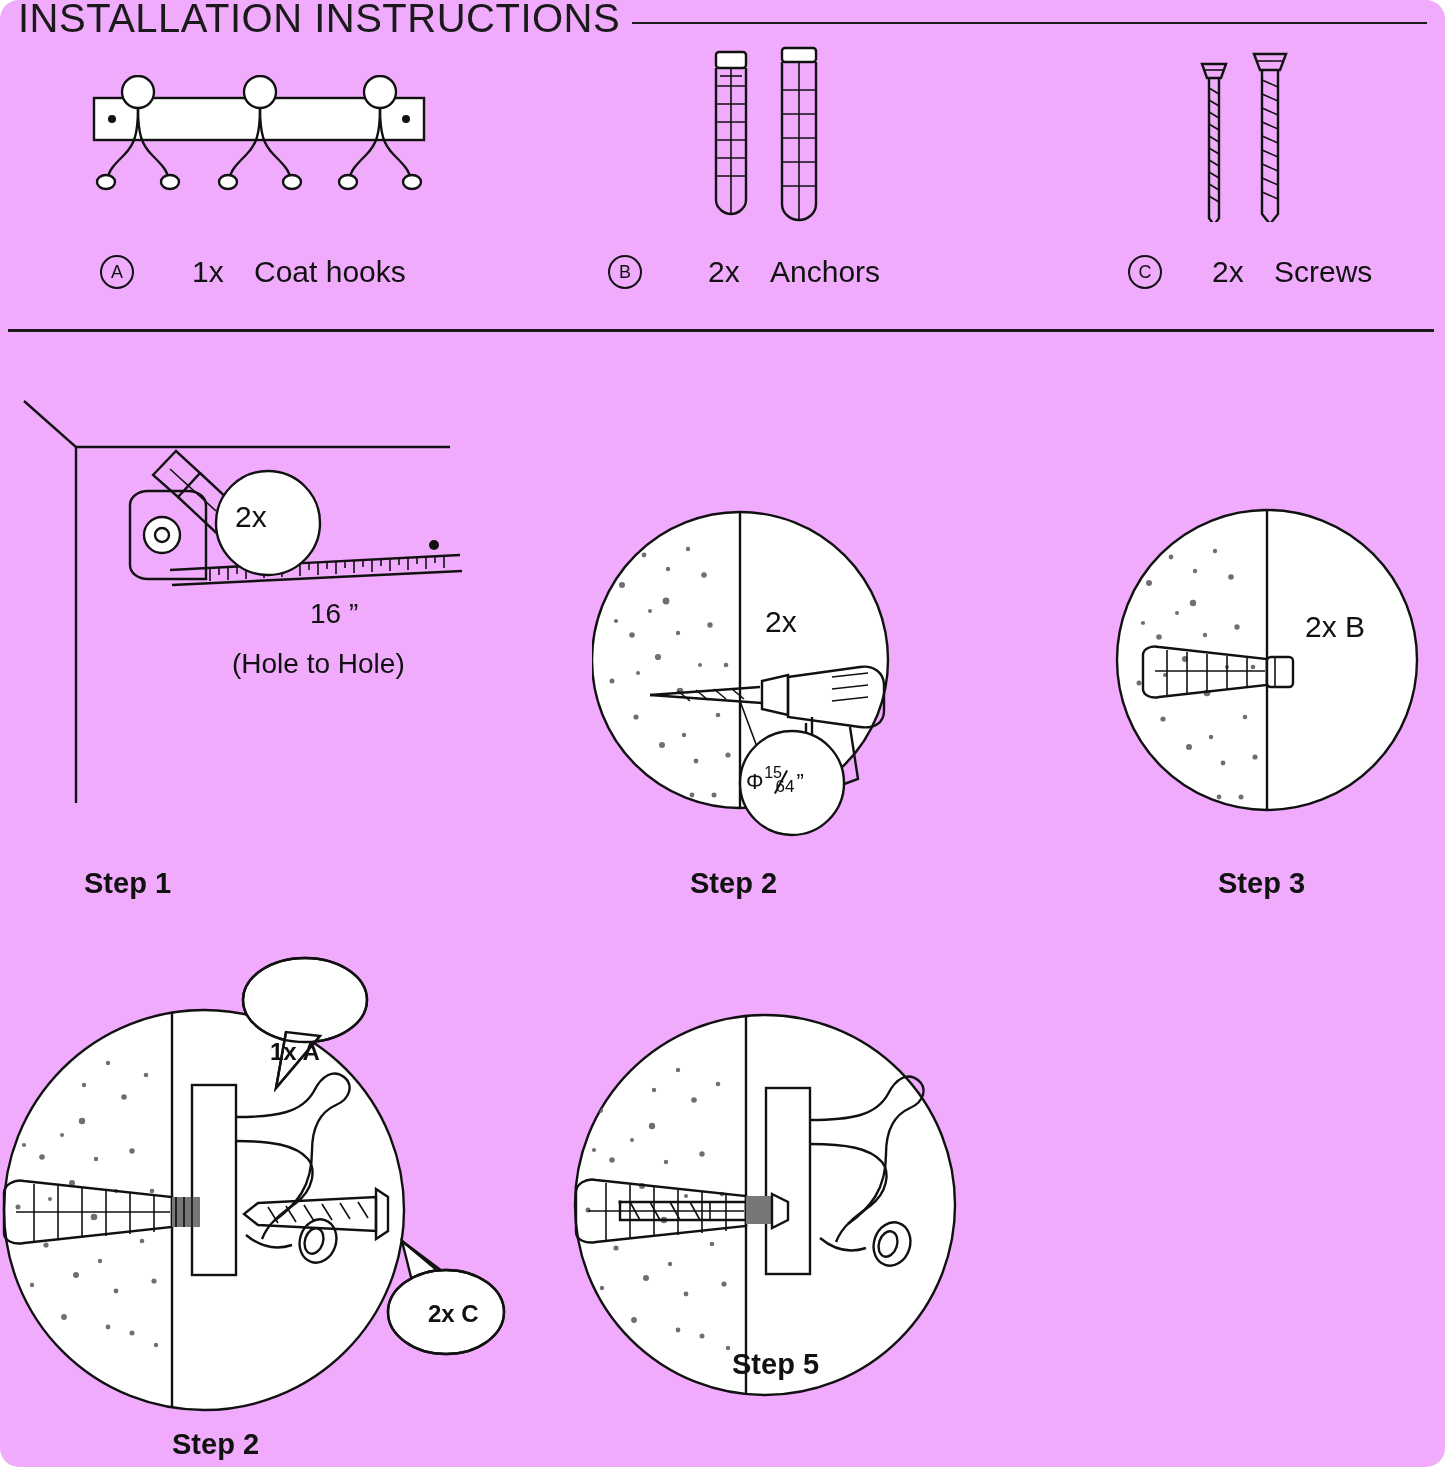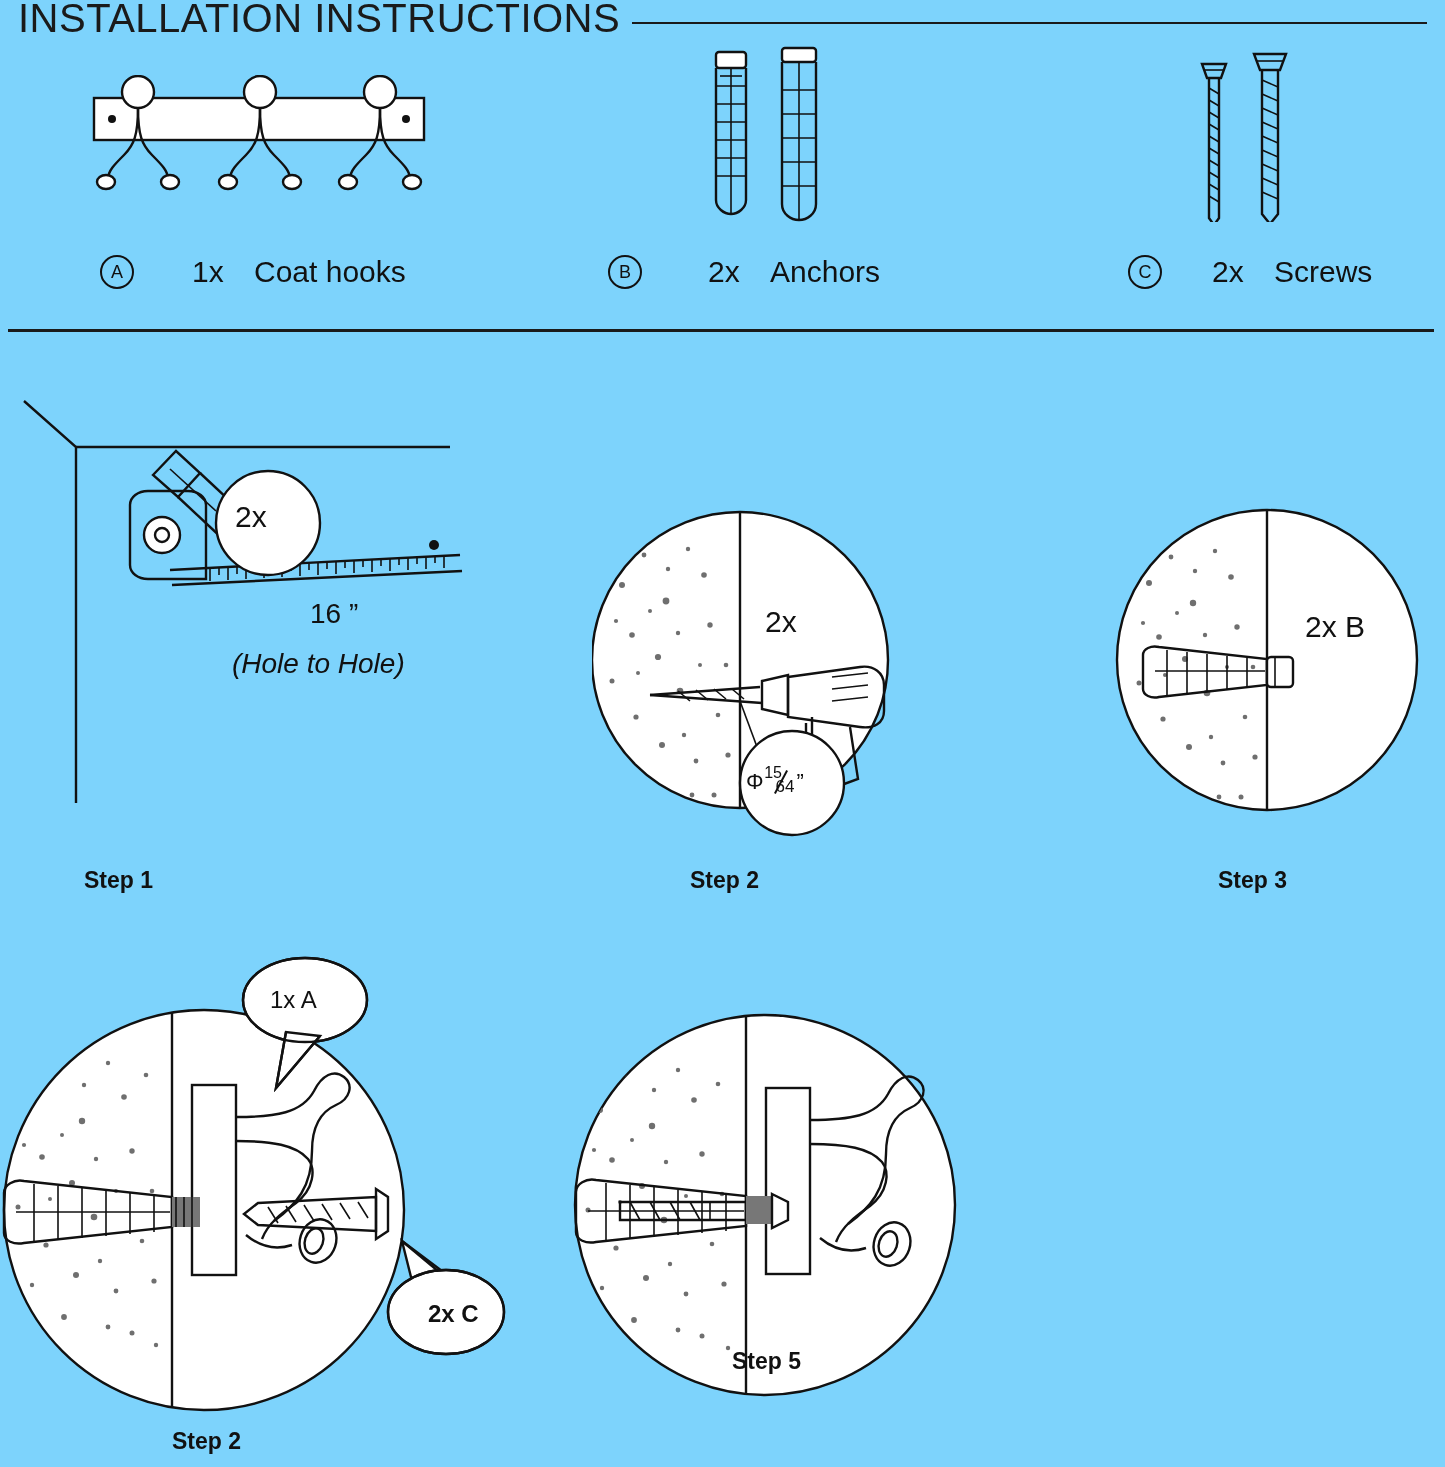--- a/index.html
+++ b/index.html
@@ -7,21 +7,22 @@
     margin: 0; padding: 0;
     background: #ffffff;
     font-family: "Liberation Sans", sans-serif;
     color: #111111;
   }
   #sheet {
     position: relative;
     width: 1445px;
     height: 1467px;
     overflow: hidden;
-    background: #7dd3fc;
+    background: #f0abfc;
+    border-radius: 19px;
   }
 
   
   .title {
     position: absolute;
     left: 18px; top: -4px;
     font-size: 40px;
     letter-spacing: 0.5px;
     font-weight: 400;
     color: #1a1a1a;
@@ -59,21 +60,21 @@
     align-items: center;
     justify-content: center;
     font-size: 18px;
     line-height: 1;
   }
   .qty { min-width: 48px; margin-left: 44px; }
 
   
   .step-caption {
     position: absolute;
-    font-size: 23px;
+    font-size: 29px;
     font-weight: bold;
     color: #111;
     white-space: nowrap;
   }
   .callout-text {
     position: absolute;
     font-size: 25px;
     color: #111;
     white-space: nowrap;
   }
@@ -207,21 +208,21 @@
       <path class="ln-thin" d="M160 84 L206 126"></path>
 
       <circle cx="231" cy="165" r="7" class="fillb"></circle>
       <circle cx="424" cy="160" r="5" class="fillb"></circle>
 
       <circle cx="258" cy="138" r="52" class="fillw"></circle>
     </svg>
   </div>
   <div class="callout-text" style="left:235px; top:500px; font-size:30px;">2x</div>
   <div class="dim-text" style="left:310px; top:598px;">16 ”</div>
-  <div class="dim-text" style="left:232px; top:648px;font-style:italic;">(Hole to Hole)</div>
+  <div class="dim-text" style="left:232px; top:648px;">(Hole to Hole)</div>
   <div class="step-caption" style="left:84px; top:867px;">Step 1</div>
 
   <div class="part" style="left:592px; top:505px;">
     <svg width="310" height="340" viewBox="0 0 310 340">
       <defs>
         <clipPath id="c2">
             <circle cx="148" cy="155" r="148"></circle>
           </clipPath>
       </defs>
       <circle cx="148" cy="155" r="148" class="fillw"></circle>
@@ -407,21 +408,21 @@
       <path class="ln-thin" d="M244 1092 L244 1092"></path>
     </svg>
   </div>
 
   <svg style="position:absolute; left:240px; top:952px;" width="130" height="150" viewBox="0 0 130 150">
     <ellipse cx="65" cy="48" rx="62" ry="42" class="fillw"></ellipse>
     <path class="fillw" d="M46 80 L36 136 L80 84 Z"></path>
     <path class="ln" d="M46 80 L36 136 L80 84"></path>
     <ellipse cx="65" cy="48" rx="62" ry="42" fill="none" stroke="#111" stroke-width="2.4"></ellipse>
   </svg>
-  <div class="callout-text" style="left:270px; top:986px; font-size:24px; font-weight:normal;">1x A</div>
+  <div class="callout-text" style="left:270px; top:1038px; font-size:24px; font-weight:bold;">1x A</div>
 
   <svg style="position:absolute; left:378px; top:1225px;" width="140" height="140" viewBox="0 0 140 140">
     <path class="fillw" d="M24 16 L96 70 L40 80 Z"></path>
     <ellipse cx="68" cy="87" rx="58" ry="42" class="fillw"></ellipse>
     <path class="ln" d="M24 16 L60 46"></path>
     <ellipse cx="68" cy="87" rx="58" ry="42" fill="none" stroke="#111" stroke-width="2.4"></ellipse>
   </svg>
   <div class="callout-text" style="left:428px; top:1292px; font-size:24px; font-weight:bold;margin-top:8px;">2x C</div>
   <div class="step-caption" style="left:172px; top:1428px;">Step 2</div>
 

